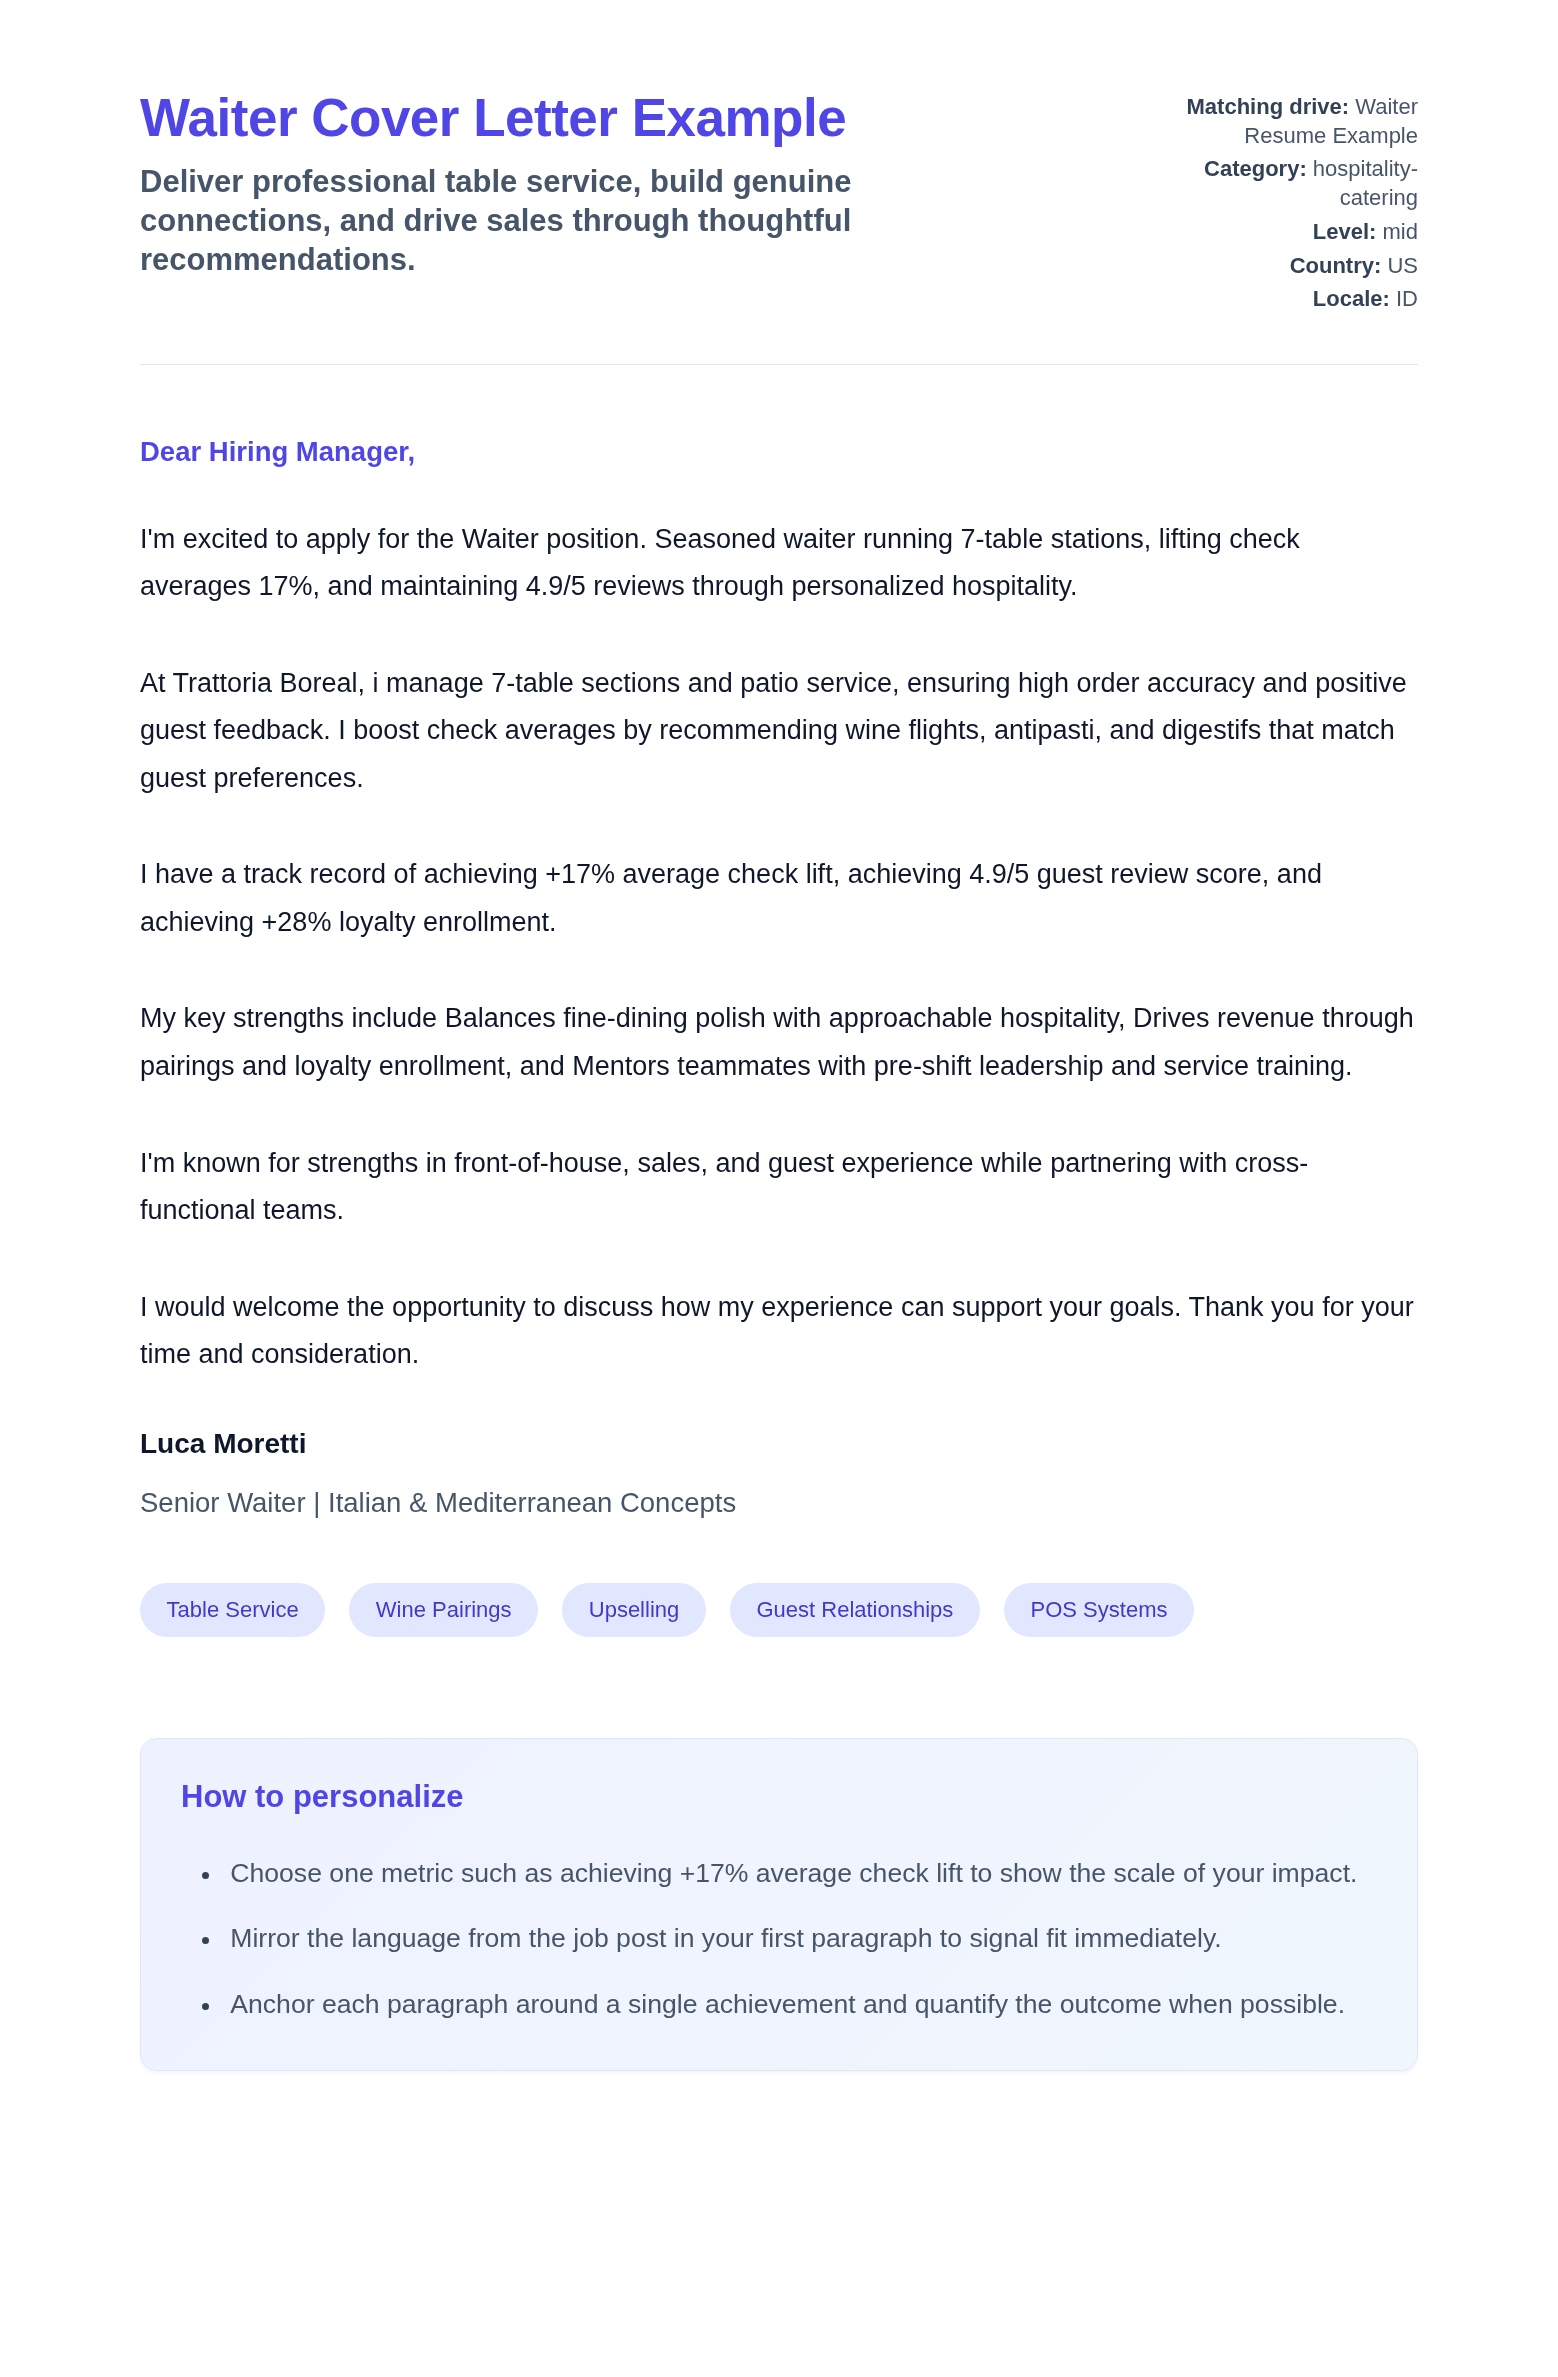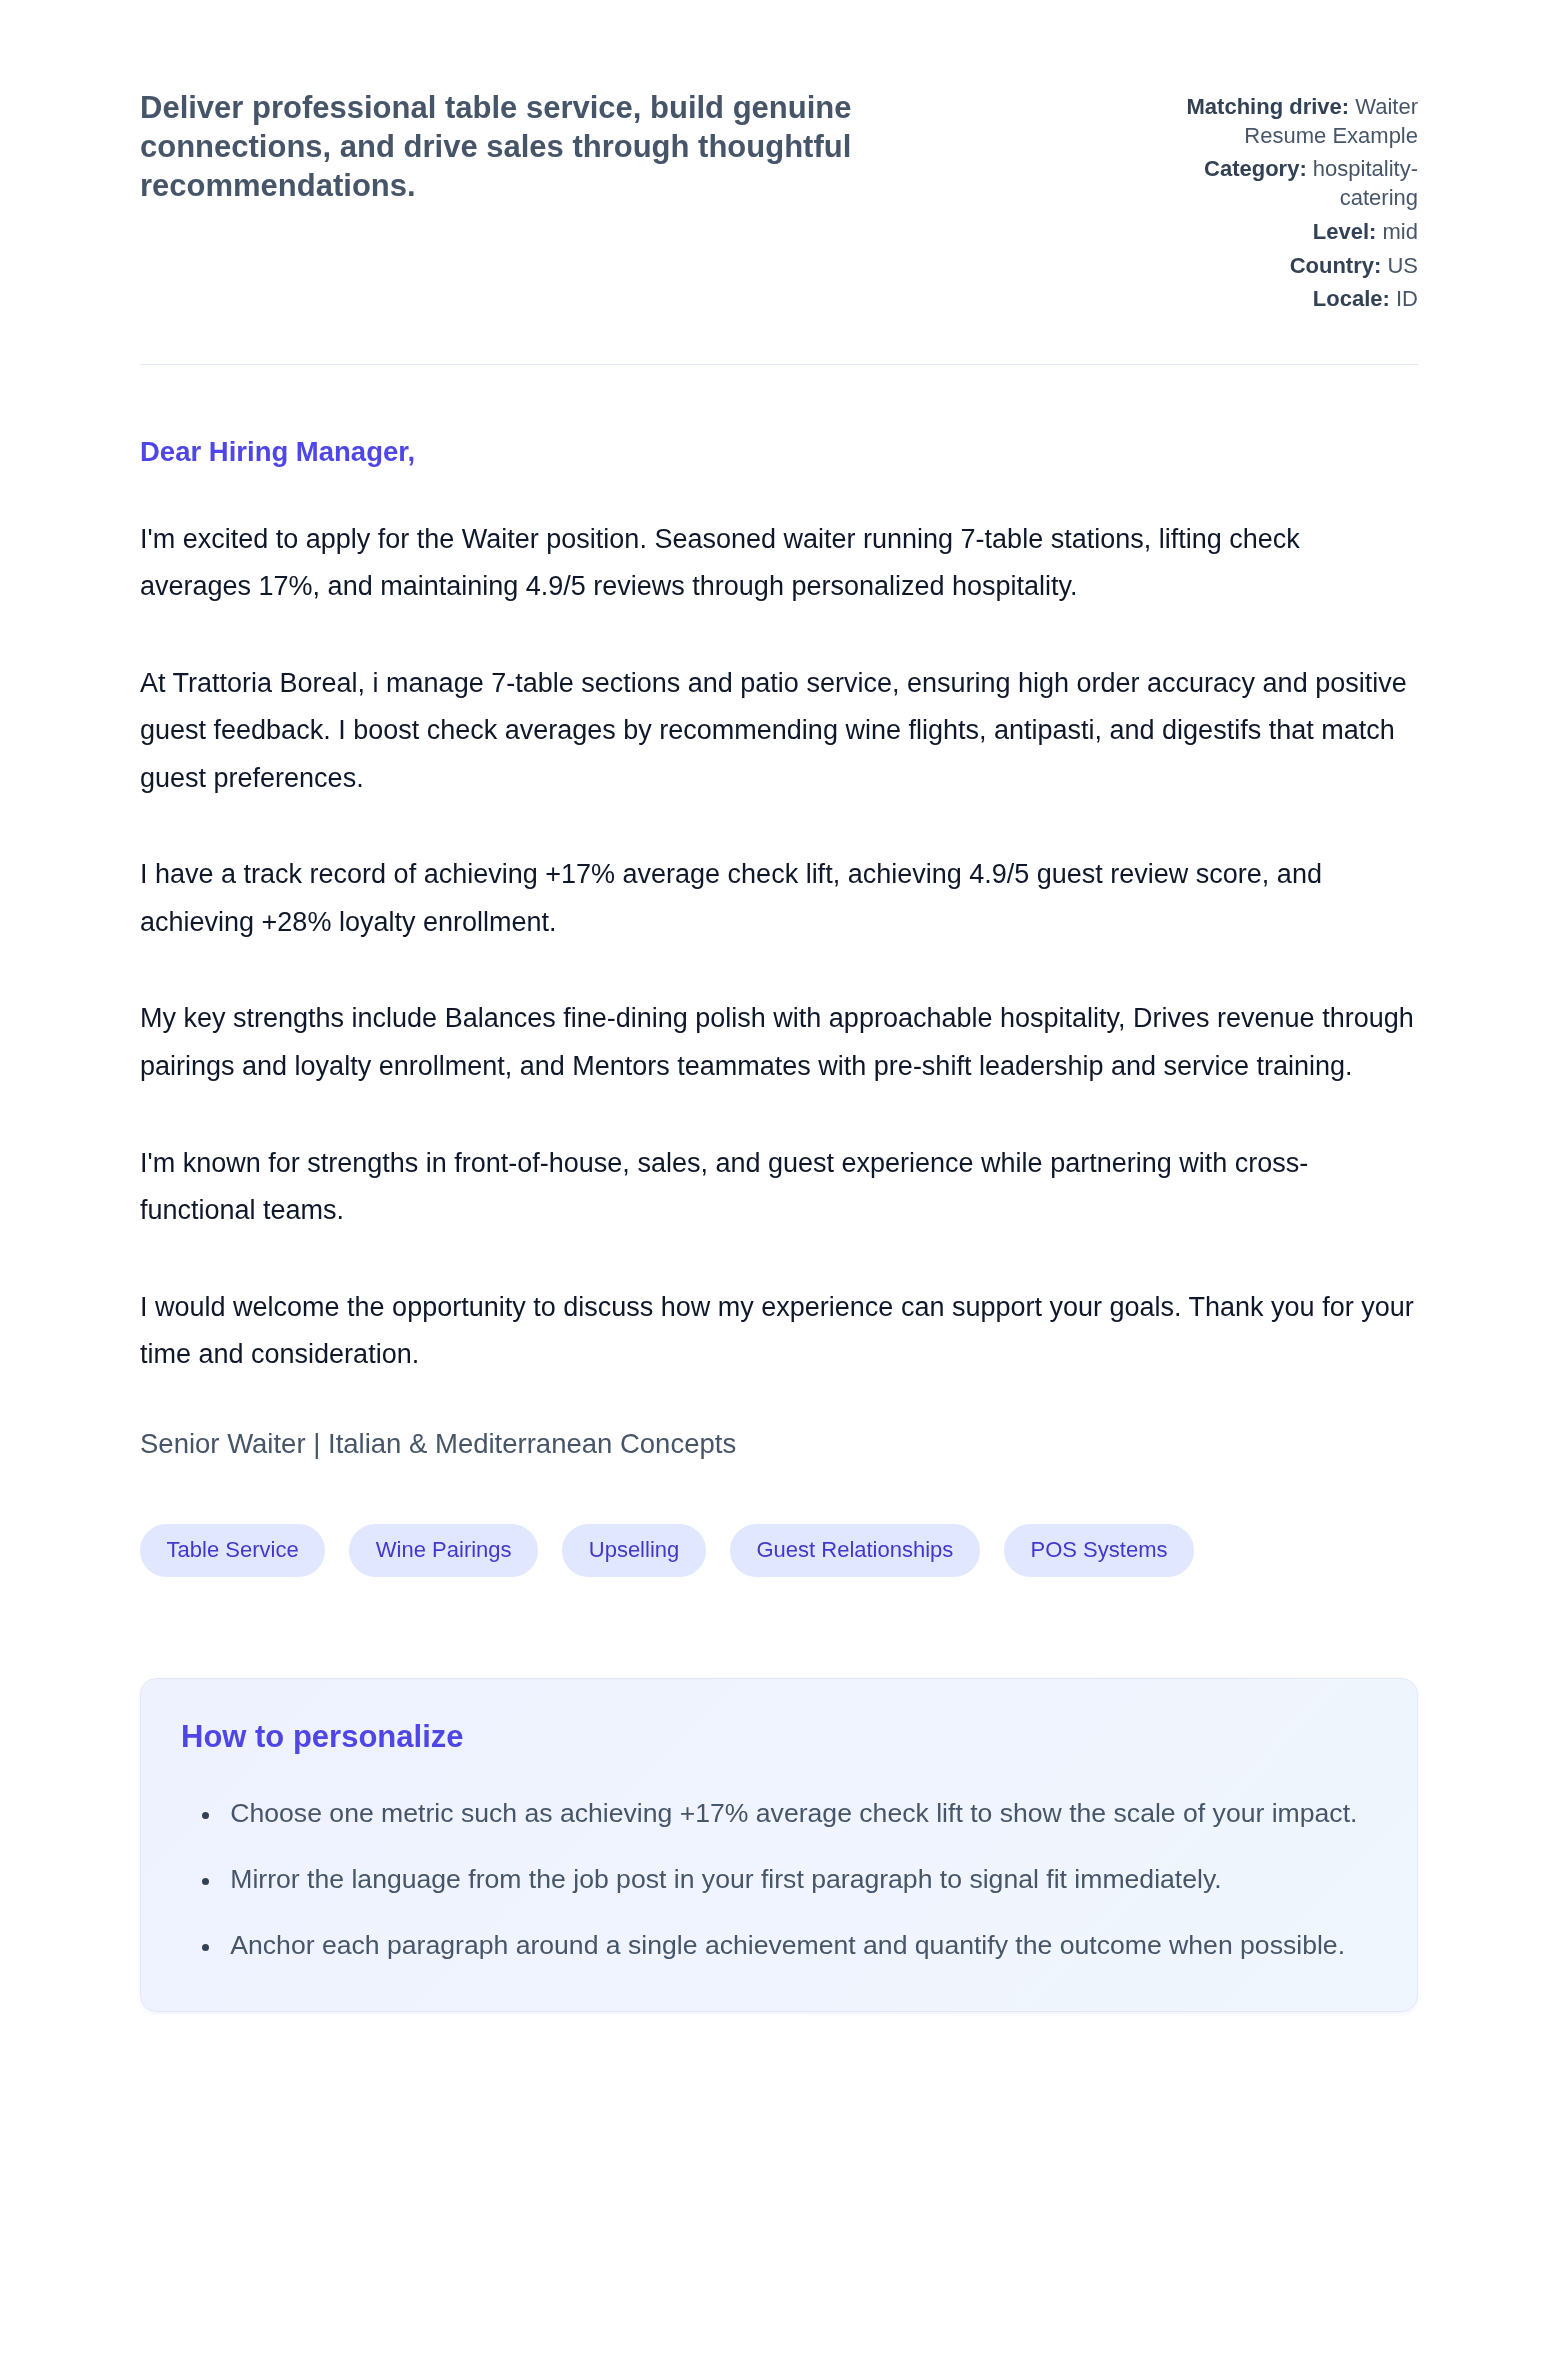--- a/index.html
+++ b/index.html
@@ -141,20 +141,21 @@
   .tips-list li::marker { color: #334155; font-size: 24px; }
   .tips-list li:last-child { margin-bottom: 0; }
 </style>
 </head>
 <body>
 
 <div class="page">
 
   <div class="header">
     <div class="header-left">
+      <h1 class="doc-title">Waiter Cover Letter Example</h1>
       <p class="doc-subtitle">Deliver professional table service, build genuine connections, and drive sales through thoughtful recommendations.</p>
     </div>
     <div class="meta">
       <div class="meta-item">
         <span class="meta-label">Matching drive:</span> 
         <span class="meta-value">Waiter Resume Example</span>
       </div>
       <div class="meta-item">
         <span class="meta-label">Category:</span> 
         <span class="meta-value">hospitality-catering</span>
@@ -179,20 +180,21 @@
   <div class="letter">
     <p class="greeting">Dear Hiring Manager,</p>
     <p class="para">I'm excited to apply for the Waiter position. Seasoned waiter running 7-table stations, lifting check averages 17%, and maintaining 4.9/5 reviews through personalized hospitality.</p>
     <p class="para">At Trattoria Boreal, i manage 7-table sections and patio service, ensuring high order accuracy and positive guest feedback. I boost check averages by recommending wine flights, antipasti, and digestifs that match guest preferences.</p>
     <p class="para">I have a track record of achieving +17% average check lift, achieving 4.9/5 guest review score, and achieving +28% loyalty enrollment.</p>
     <p class="para">My key strengths include Balances fine-dining polish with approachable hospitality, Drives revenue through pairings and loyalty enrollment, and Mentors teammates with pre-shift leadership and service training.</p>
     <p class="para">I'm known for strengths in front-of-house, sales, and guest experience while partnering with cross-functional teams.</p>
     <p class="para">I would welcome the opportunity to discuss how my experience can support your goals. Thank you for your time and consideration.</p>
 
     <div class="signature">
+      <p class="sig-name">Luca Moretti</p>
       <p class="sig-role">Senior Waiter | Italian &amp; Mediterranean Concepts</p>
     </div>
   </div>
 
   <div class="tags">
     <span class="tag">Table Service</span>
     <span class="tag">Wine Pairings</span>
     <span class="tag">Upselling</span>
     <span class="tag">Guest Relationships</span>
     <span class="tag">POS Systems</span>

